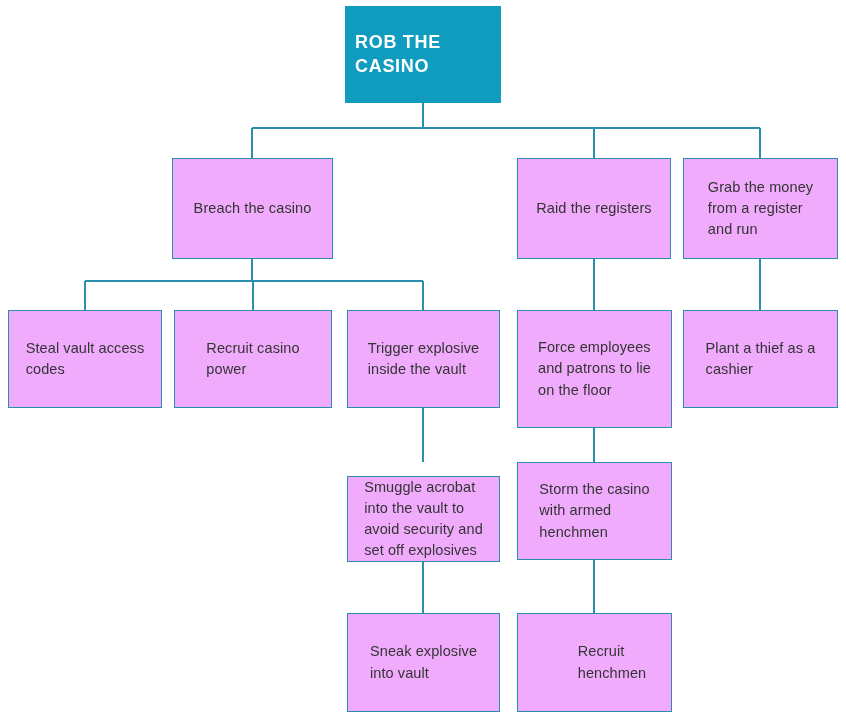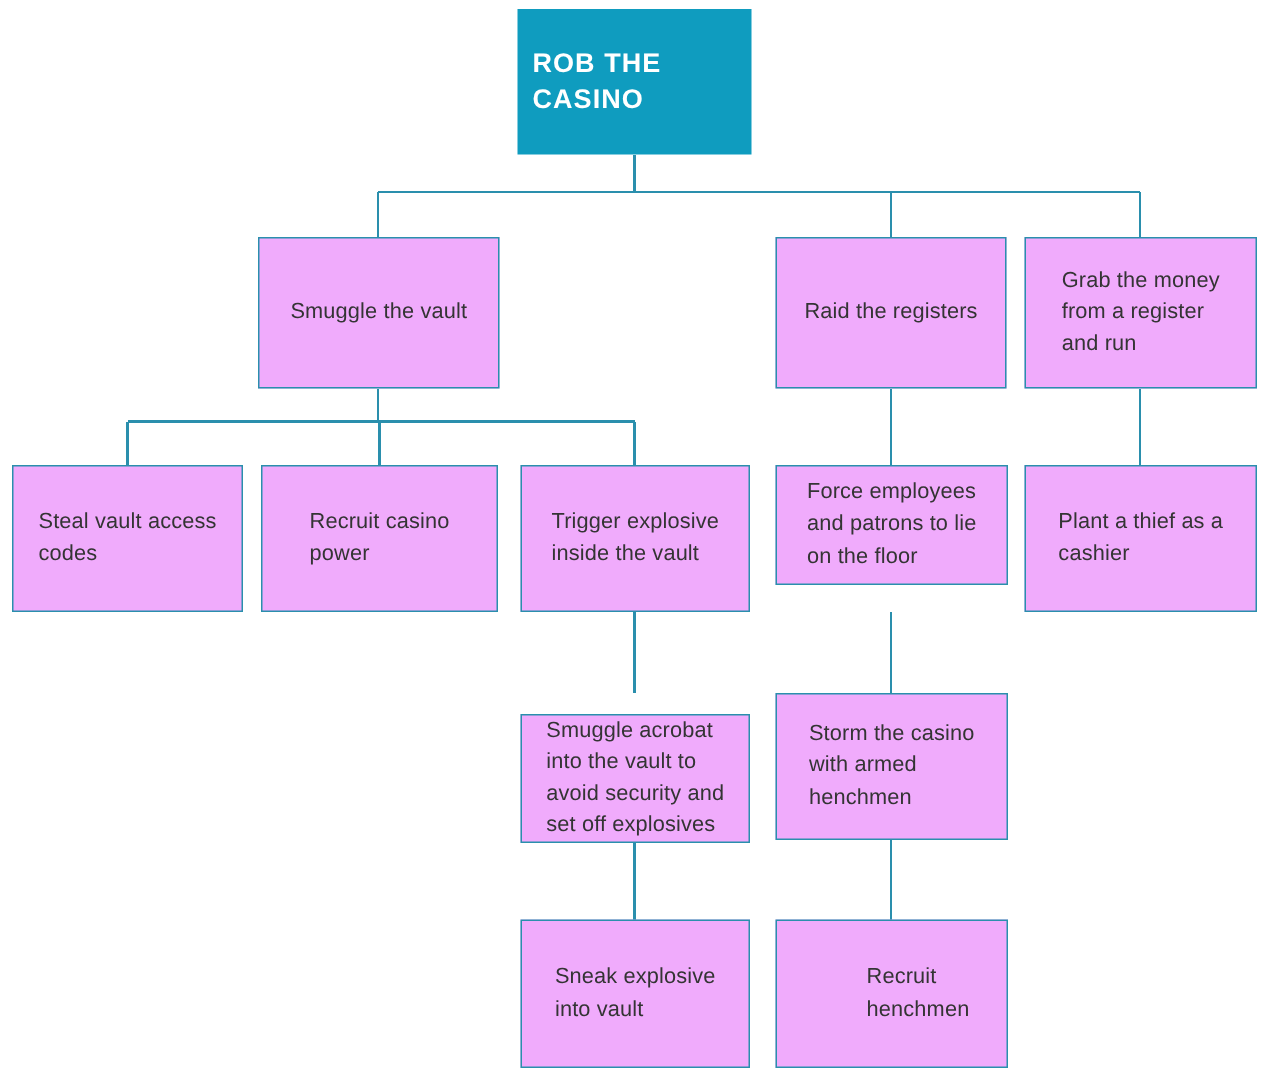--- a/index.html
+++ b/index.html
@@ -106,21 +106,21 @@
       <path d="M423,560 L423,613"></path>
       <path d="M594,560 L594,613"></path>
     </g>
   </svg>
 
   <div class="node node-root" style="left:345px; top:6px; width:156px; height:97px;">
     <span class="node-label">Rob the casino</span>
   </div>
 
   <div class="node node-box" style="left:172px; top:158px; width:161px; height:101px;">
-    <span class="node-label">Smuggle the vault</span>
+    <span class="node-label">Breach the casino</span>
   </div>
 
   <div class="node node-box" style="left:517px; top:158px; width:154px; height:101px;">
     <span class="node-label">Raid the registers</span>
   </div>
 
   <div class="node node-box" style="left:683px; top:158px; width:155px; height:101px;">
     <span class="node-label">Grab the money
 from a register
 and run</span>
@@ -134,21 +134,21 @@
   <div class="node node-box" style="left:174px; top:310px; width:158px; height:98px;">
     <span class="node-label">Recruit casino
 power</span>
   </div>
 
   <div class="node node-box" style="left:347px; top:310px; width:153px; height:98px;">
     <span class="node-label">Trigger explosive
 inside the vault</span>
   </div>
 
-  <div class="node node-box" style="left:517px; top:310px; width:155px; height:80px;">
+  <div class="node node-box" style="left:517px; top:310px; width:155px; height:118px;">
     <span class="node-label">Force employees
 and patrons to lie
 on the floor</span>
   </div>
 
   <div class="node node-box" style="left:683px; top:310px; width:155px; height:98px;">
     <span class="node-label">Plant a thief as a
 cashier</span>
   </div>
 

